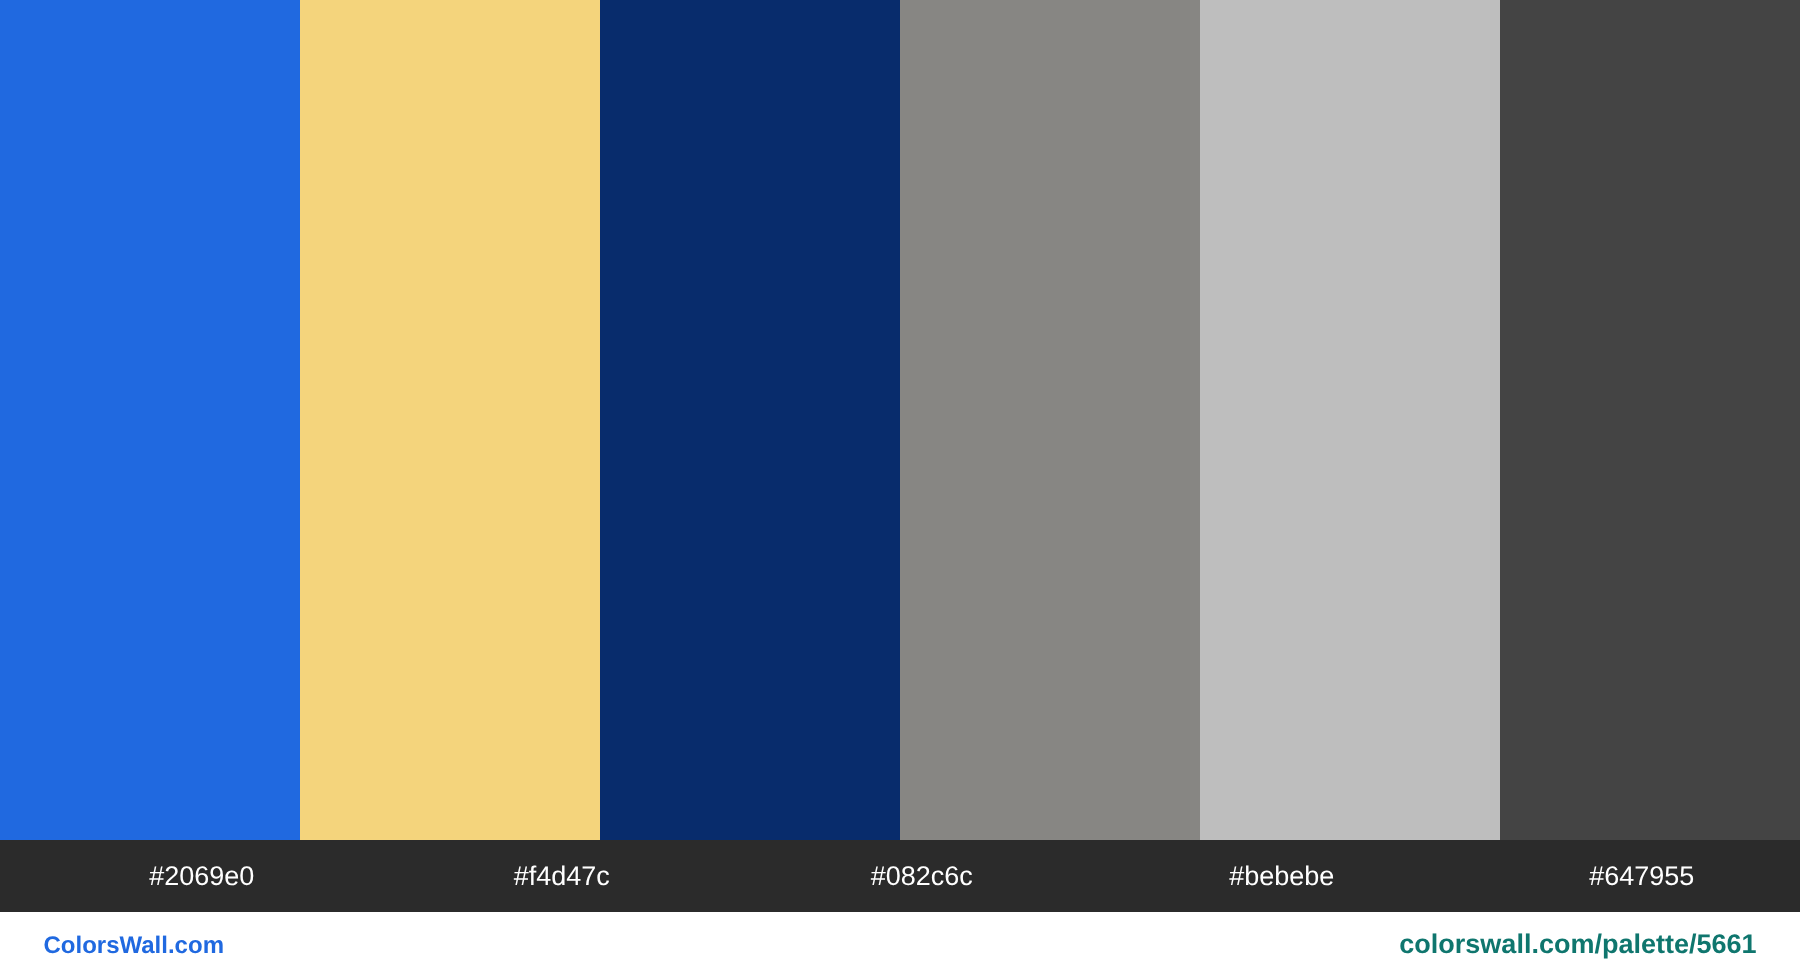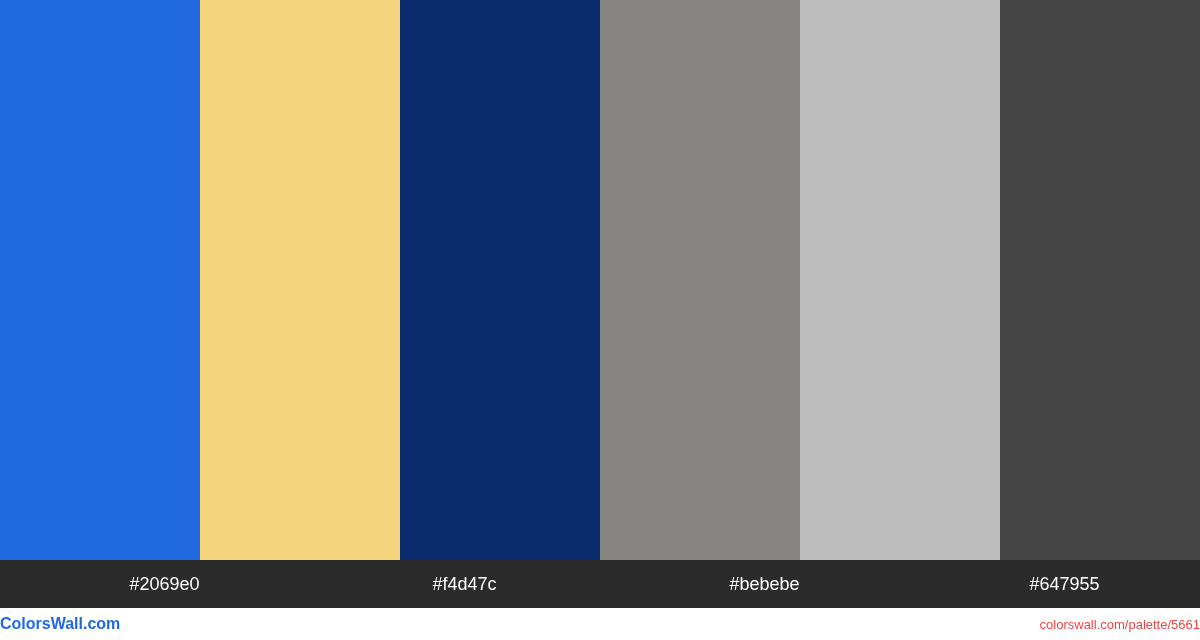--- a/index.html
+++ b/index.html
@@ -35,56 +35,58 @@
       display: flex;
       align-items: center;
       justify-content: center;
       color: #ffffff;
       font-size: 18px;
       font-weight: 400;
       padding-left: 29px;
     }
     .footer {
       display: flex;
-      align-items: center;
+      align-items: flex-end;
       justify-content: space-between;
       background: #ffffff;
       height: 32px;
-      padding: 0 0;
+      padding: 0 29px;
     }
     .brand {
       font-size: 16px;
       font-weight: 700;
     }
     .brand-first {
       color: #2069e0;
     }
     .brand-second {
       color: #2069e0;
     }
     .palette-url {
-      color: #ef4444;
-      font-size: 13px;
+      color: #0f766e;
+      font-size: 18px;
+      font-weight: bold;
     }
   </style>
 </head>
 <body>
 
 <div class="swatches">
   <div class="swatch" style="background:#2069e0"></div>
   <div class="swatch" style="background:#f4d47c"></div>
   <div class="swatch" style="background:#082c6c"></div>
   <div class="swatch" style="background:#878683"></div>
   <div class="swatch" style="background:#bebebe"></div>
   <div class="swatch" style="background:#444444"></div>
 </div>
 
 <div class="hex-bar">
   <div class="hex-cell">#2069e0</div>
   <div class="hex-cell">#f4d47c</div>
+  <div class="hex-cell">#082c6c</div>
   <div class="hex-cell">#bebebe</div>
   <div class="hex-cell">#647955</div>
 </div>
 
 <div class="footer">
   <div class="brand">
     <span class="brand-first">Colors</span><span class="brand-second">Wall.com</span>
   </div>
   <div class="palette-url">colorswall.com/palette/5661</div>
 </div>

